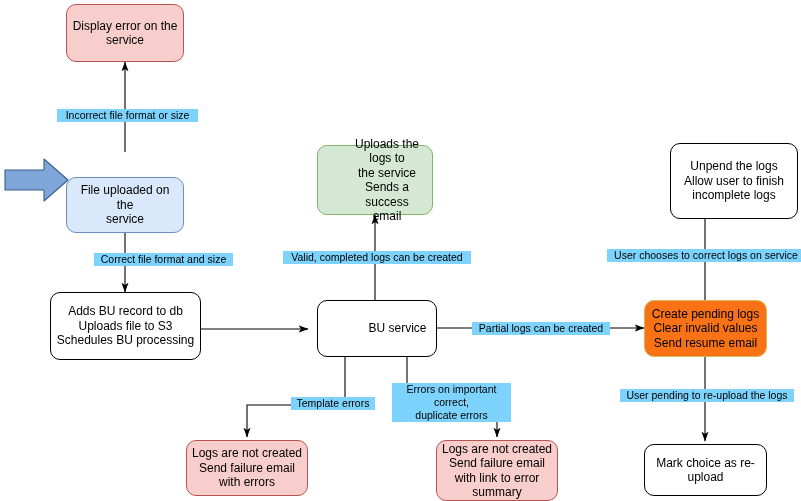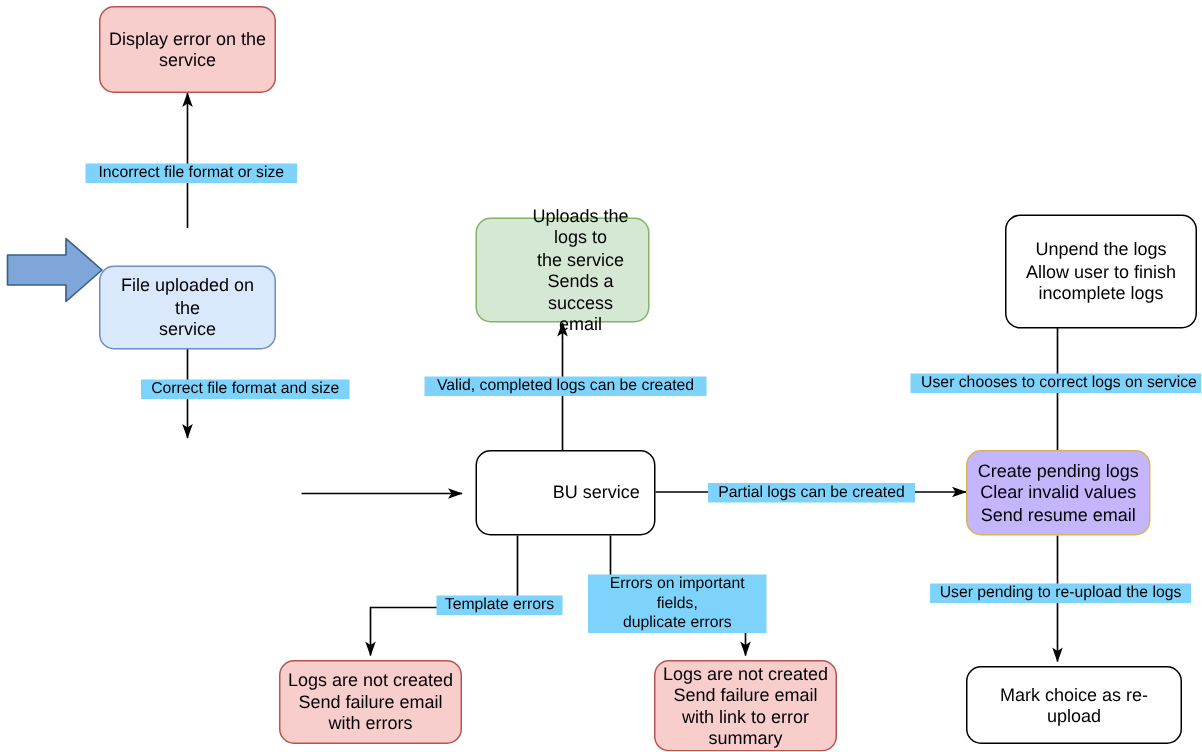--- a/index.html
+++ b/index.html
@@ -26,21 +26,21 @@
     color:#000000;
     background:#ffffff;
     padding:2px 4px;
     z-index:3;
   }
   .node span{display:block;width:100%;}
 
   .fill-pink{background:#f8cecc;border-color:#b85450;}
   .fill-blue{background:#dae8fc;border-color:#6c8ebf;}
   .fill-green{background:#d5e8d4;border-color:#82b366;padding-left:28px;}
-  .fill-cream{background:#c4b5fd;border-color:#d6b656;}
+  .fill-cream{background:#f97316;border-color:#d6b656;}
   .fill-white{background:#ffffff;border-color:#000000;}
 
   .edge-label{
     position:absolute;
     font-size:10.5px;
     line-height:13px;
     color:#000000;
     background:#7dd3fc;
     text-align:center;
     white-space:pre;
@@ -85,20 +85,25 @@
   <div class="node fill-pink" style="left:66px;top:4px;width:118px;height:58px;">
     <span style="white-space:pre-line;">Display error on the
 service</span>
   </div>
 
   <div class="node fill-blue" style="left:66px;top:152px;width:118px;height:56px;margin-top:25px;">
     <span style="white-space:pre-line;">File uploaded on the
 service</span>
   </div>
 
+  <div class="node fill-white" style="left:50px;top:292px;width:151px;height:68px;">
+    <span style="white-space:pre-line;">Adds BU record to db
+Uploads file to S3
+Schedules BU processing</span>
+  </div>
 
   <div class="node fill-green" style="left:317px;top:145px;width:116px;height:70px;">
     <span style="white-space:pre-line;">Uploads the logs to
 the service
 Sends a success
 email</span>
   </div>
 
   <div class="node fill-white" style="left:317px;top:300px;width:120px;height:57px;padding-left:45px;">
     <span style="white-space:pre-line;">BU service</span>
@@ -122,35 +127,35 @@
 with errors</span>
   </div>
 
   <div class="node fill-pink" style="left:436px;top:440px;width:122px;height:61px;">
     <span style="white-space:pre-line;">Logs are not created
 Send failure email
 with link to error
 summary</span>
   </div>
 
-  <div class="node fill-white" style="left:644px;top:444px;width:144px;height:52px;">
+  <div class="node fill-white" style="left:644px;top:444px;width:123px;height:52px;">
     <span style="white-space:pre-line;">Mark choice as re-
 upload</span>
   </div>
 
   <div class="edge-label" style="left:57px;top:109px;width:137px;">Incorrect file format or size</div>
 
   <div class="edge-label" style="left:58px;top:253px;width:135px;margin-left:36px;">Correct file format and size</div>
 
   <div class="edge-label" style="left:283px;top:251px;width:184px;text-align:center;">Valid, completed logs can be created</div>
 
   <div class="edge-label" style="left:455px;top:322px;width:134px;margin-left:17px;">Partial logs can be created</div>
 
   <div class="edge-label" style="left:291px;top:397px;width:80px;">Template errors</div>
 
-  <div class="edge-label" style="left:392px;top:383px;width:115px;white-space:pre-line;">Errors on important fields,
+  <div class="edge-label" style="left:392px;top:383px;width:115px;white-space:pre-line;">Errors on important correct,
 duplicate errors</div>
 
   <div class="edge-label" style="left:607px;top:249px;width:194px;">User chooses to correct logs on service</div>
 
   <div class="edge-label" style="left:620px;top:389px;width:170px;">User pending to re-upload the logs</div>
 
 </div>
 
 </body></html>

